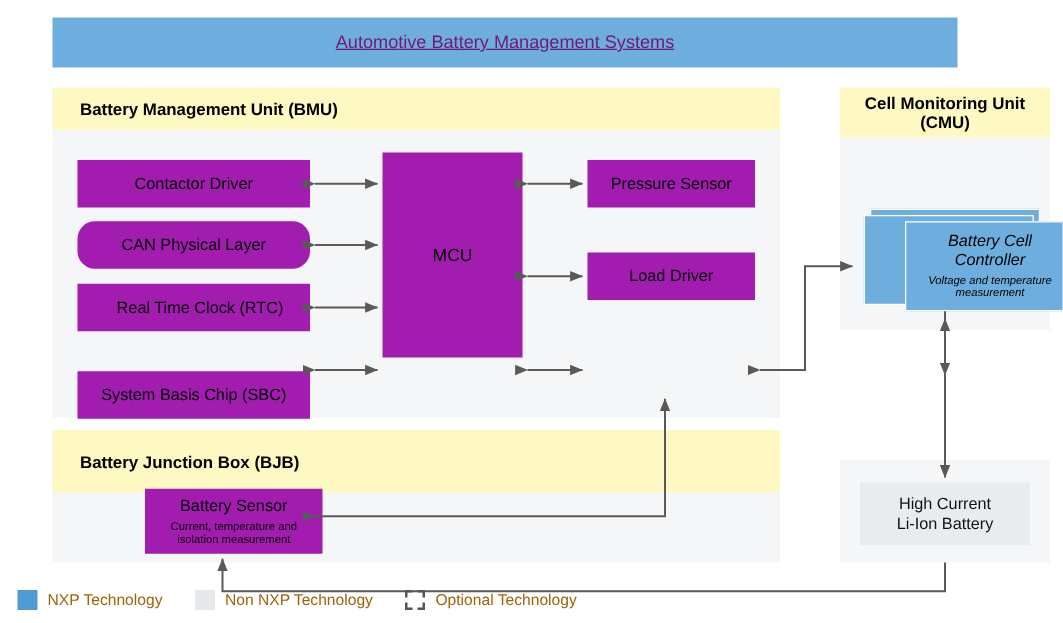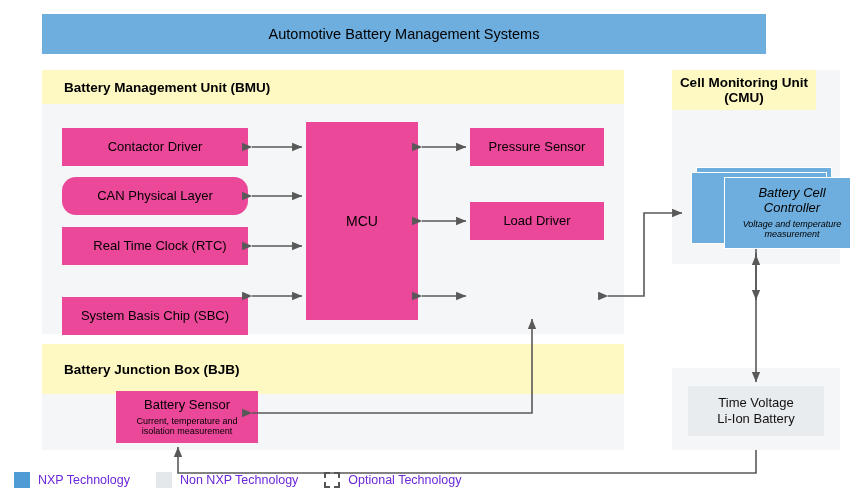--- a/index.html
+++ b/index.html
@@ -20,47 +20,47 @@
     display:flex;align-items:center;
     font-weight:bold;font-size:13.5px;color:#000;
   }
   .panel-title.left{padding-left:22px;justify-content:flex-start;}
   .panel-title.center{justify-content:center;text-align:center;line-height:1.12;}
 
   
   #banner{
     left:42px;top:14px;width:724px;height:40px;
     background:#6EAEDE;display:flex;align-items:center;justify-content:center;
-    font-size:14.5px;color:#000000;
+    font-size:14.5px;color:#701a75;text-decoration:underline;
   }
 
   
   .nxp{
-    background:#ec4899;
+    background:#a21caf;
     display:flex;flex-direction:column;align-items:center;justify-content:center;
     text-align:center;font-size:13px;color:#000;line-height:1.15;
   }
   .nxp .sub{font-size:9px;line-height:1.15;margin-top:3px;}
   .gray{
     background:#E9ECEF;
     display:flex;flex-direction:column;align-items:center;justify-content:center;
     text-align:center;font-size:13px;color:#111;line-height:1.25;
   }
 
   
   .stack-card{background:#6EAEDE;border:1px solid #ffffff;}
 
   
   #legend{left:14px;top:470px;height:20px;display:flex;align-items:center;gap:0px;}
   .lg-item{display:flex;align-items:center;margin-right:26px;}
   .lg-sw{width:16px;height:16px;margin-right:8px;}
   .lg-sw.blue{background:#4E9BD6;}
   .lg-sw.gray{background:#E4E8EB;}
   .lg-sw.dash{background:transparent;border:2px dashed #555;box-sizing:border-box;}
-  .lg-tx{font-size:12.5px;color:#6d28d9;}
+  .lg-tx{font-size:12.5px;color:#a16207;}
 
   
   #wires{position:absolute;left:0;top:0;width:850px;height:498px;pointer-events:none;}
 </style>
 </head>
 <body>
 
 <div id="stage">
 
   <div id="banner" class="abs">
@@ -78,33 +78,33 @@
   <div class="abs nxp" style="left:62px;top:177px;width:186px;height:38px;border-radius:14px;">
     <span>CAN Physical Layer</span>
   </div>
   <div class="abs nxp" style="left:62px;top:227px;width:186px;height:38px;padding-left:10px;">
     <span>Real Time Clock (RTC)</span>
   </div>
   <div class="abs nxp" style="left:62px;top:277px;width:186px;height:38px;margin-top:20px;">
     <span>System Basis Chip (SBC)</span>
   </div>
 
-  <div class="abs nxp" style="left:306px;top:122px;width:112px;height:198px;font-size:14px;">
+  <div class="abs nxp" style="left:306px;top:122px;width:112px;height:164px;font-size:14px;">
     <span>MCU</span>
   </div>
 
   <div class="abs nxp" style="left:470px;top:128px;width:134px;height:38px;">
     <span>Pressure Sensor</span>
   </div>
   <div class="abs nxp" style="left:470px;top:202px;width:134px;height:38px;">
     <span>Load Driver</span>
   </div>
 
   <div class="abs panel" style="left:672px;top:70px;width:168px;height:194px;"></div>
-  <div class="abs panel-title center" style="left:672px;top:70px;width:144px;height:40px;flex-direction:column;">
+  <div class="abs panel-title center" style="left:672px;top:70px;width:168px;height:40px;flex-direction:column;">
     <span>Cell Monitoring Unit</span>
     <span>(CMU)</span>
   </div>
 
   <div class="abs stack-card" style="left:696px;top:167px;width:136px;height:72px;"></div>
   <div class="abs stack-card" style="left:691px;top:172px;width:136px;height:72px;"></div>
   <div class="abs nxp stack-card" style="left:724px;top:177px;width:136px;height:72px;font-style:italic;">
     <span>Battery Cell</span>
     <span>Controller</span>
     <span class="sub">Voltage and temperature</span>
@@ -116,21 +116,21 @@
     <span>Battery Junction Box (BJB)</span>
   </div>
   <div class="abs nxp" style="left:116px;top:391px;width:142px;height:52px;">
     <span>Battery Sensor</span>
     <span class="sub">Current, temperature and</span>
     <span class="sub" style="margin-top:0">isolation measurement</span>
   </div>
 
   <div class="abs panel" style="left:672px;top:368px;width:168px;height:82px;"></div>
   <div class="abs gray" style="left:688px;top:386px;width:136px;height:50px;">
-    <span>Time Voltage</span>
+    <span>High Current</span>
     <span>Li-Ion Battery</span>
   </div>
 
   <svg id="wires" viewBox="0 0 850 498" xmlns="http://www.w3.org/2000/svg">
     <defs>
       <marker id="ah" markerWidth="7" markerHeight="7" refX="6.2" refY="3" orient="auto" markerUnits="strokeWidth">
         <path d="M0,0.4 L6.4,3 L0,5.6 z" fill="#595959"></path>
       </marker>
       <marker id="ah2" markerWidth="7" markerHeight="7" refX="6.2" refY="3" orient="auto" markerUnits="strokeWidth">
         <path d="M0,0.4 L6.4,3 L0,5.6 z" fill="#595959"></path>

